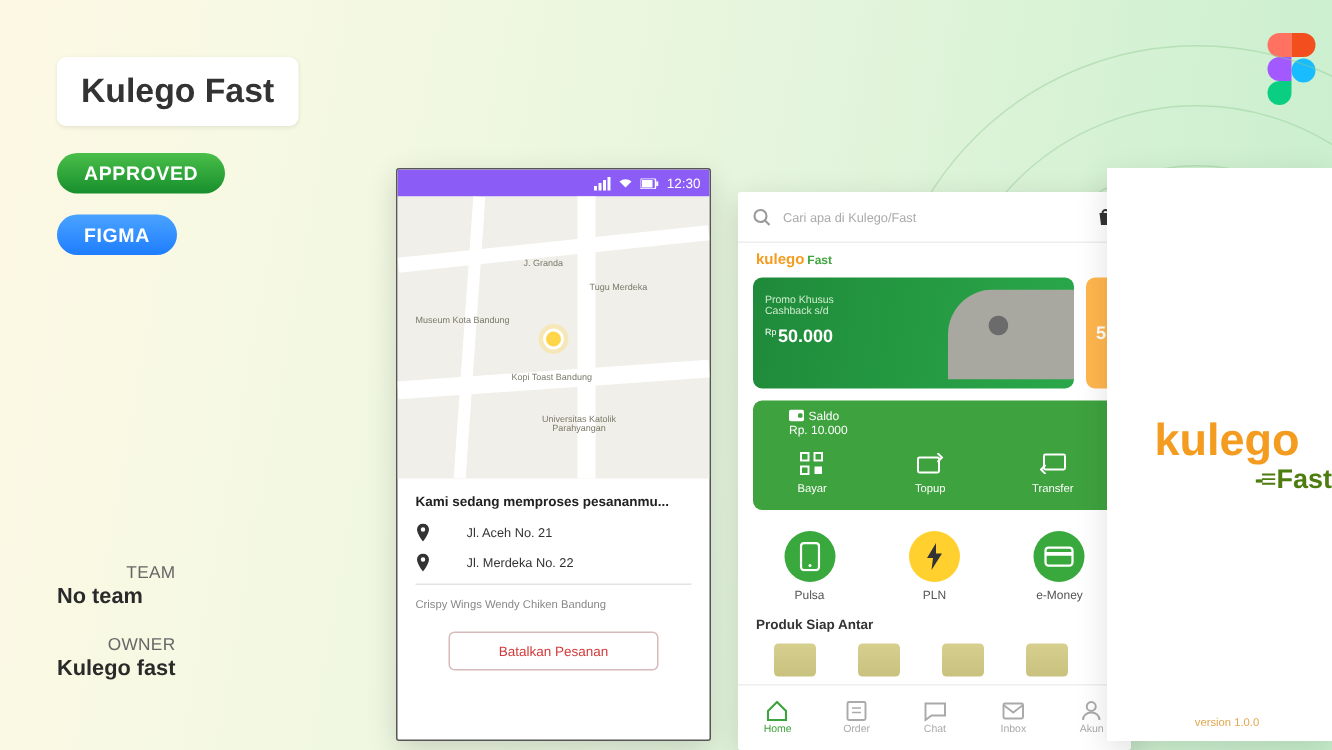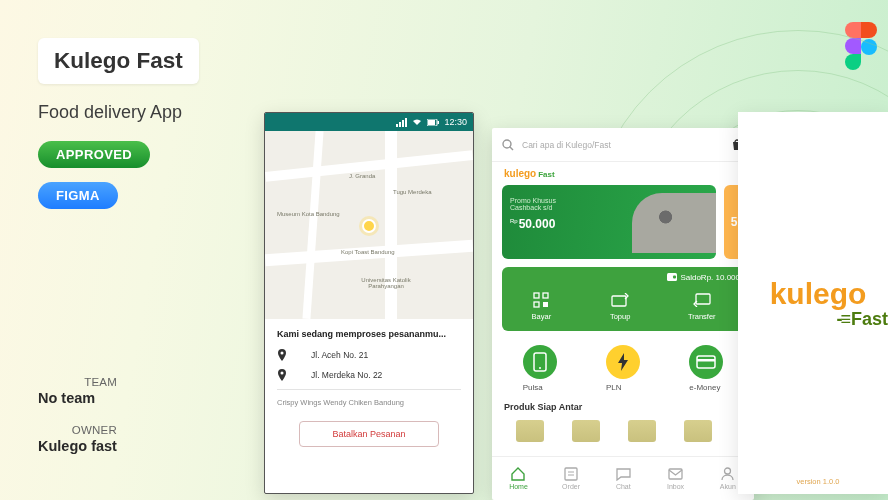--- a/index.html
+++ b/index.html
@@ -14,21 +14,21 @@
   .badge { display:inline-block; padding:6px 18px; border-radius:20px; font-size:13px; font-weight:700; color:#fff; margin-bottom:14px; letter-spacing:.4px;}
   .badge.green { background:linear-gradient(180deg,#4abf4a,#178e2c); }
   .badge.blue  { background:linear-gradient(180deg,#4aa3ff,#1e7dff); }
   .meta { position:absolute; left:38px; bottom:28px; }
   .meta .label { font-size:11.5px; color:#666; letter-spacing:.2px; margin-bottom:2px;text-align:right; }
   .meta .value { font-size:14.5px; font-weight:700; color:#2a2a2a; margin-bottom:18px; }
 
   
   .phone { position:absolute; background:#fff; box-shadow:0 6px 20px rgba(0,0,0,.15); overflow:hidden; }
   .phone1 { left:264px; top:112px; width:210px; height:382px; border-radius:2px; border:1px solid #555;}
-  .statusbar { height:18px; background:#0f766e; color:#fff; font-size:9px; display:flex; align-items:center; justify-content:flex-end; padding:0 6px; gap:5px;}
+  .statusbar { height:18px; background:#8b5cf6; color:#fff; font-size:9px; display:flex; align-items:center; justify-content:flex-end; padding:0 6px; gap:5px;}
   .statusbar .sig { display:flex; gap:1px; align-items:flex-end;}
   .statusbar .sig i { width:2px; background:#fff; display:block;}
   .statusbar .sig i:nth-child(1){height:3px;} .statusbar .sig i:nth-child(2){height:5px;}
   .statusbar .sig i:nth-child(3){height:7px;} .statusbar .sig i:nth-child(4){height:9px;}
   .map { height:188px; background:#f1efe9; position:relative; }
   .road { position:absolute; background:#fff; }
   .pin { position:absolute; width:14px; height:14px; border-radius:50%; background:#ffd54a; border:2px solid #fff; box-shadow:0 0 0 3px rgba(255,213,74,.3); left:50%; top:88px; transform:translateX(-50%);}
   .poi { position:absolute; font-size:6px; color:#7a7a6a; white-space:nowrap;}
   .card { padding:10px 12px; }
   .card h4 { font-size:9px; color:#222; font-weight:600; margin-bottom:10px;}
@@ -47,26 +47,26 @@
   .brandline { padding:6px 12px 0; font-size:10px; font-weight:700;}
   .brandline .k { color:#f39c1f;} .brandline .f { color:#3fa53f; font-size:8px; margin-left:2px;}
   .promo { margin:6px 10px 0; display:flex; gap:8px;}
   .promo-card { flex:1; height:74px; border-radius:6px; overflow:hidden; position:relative; background:linear-gradient(100deg,#1f8a3a,#2aa84a);}
   .promo-card2 { width:20px; background:#ffb64e; border-radius:6px; display:flex; align-items:center; justify-content:center; color:#fff; font-size:12px; font-weight:700;}
   .promo-card .ptxt { position:absolute; left:8px; top:12px; font-size:7px; color:#cdeccd;}
   .promo-card .pamt { position:absolute; left:8px; top:32px; font-size:12px; color:#fff; font-weight:700;}
   .promo-card .pamt sup{ font-size:6px; font-weight:400; margin-right:1px;}
   .promo-card .pimg { position:absolute; right:0; top:8px; width:84px; height:60px; background:radial-gradient(circle at 40% 40%, #6b6b6b 0 10%, transparent 11%), #a8a8a0; border-top-left-radius:30px;}
   .wallet { margin:8px 10px 0; background:#3ea23e; border-radius:6px; overflow:hidden;}
-  .wallet-top { display:flex; justify-content:flex-end; padding:6px 4px; font-size:8px; color:#fff;}
+  .wallet-top { display:flex; justify-content:space-between; padding:6px 24px; font-size:8px; color:#fff;flex-direction:column;}
   .wallet-actions { display:flex; justify-content:space-around; padding:4px 0 10px;}
   .waction { text-align:center; color:#fff; font-size:7.5px;}
   .waction .wi { width:22px; height:16px; margin:0 auto 4px; display:flex; align-items:center; justify-content:center;}
   .services { display:flex; justify-content:space-around; padding:14px 6px 6px;}
-  .srv { font-size:8px; color:#555;}
+  .srv { text-align:center; font-size:8px; color:#555;}
   .srv .sc { width:34px; height:34px; border-radius:50%; margin:0 auto 4px; display:flex; align-items:center; justify-content:center;}
   .srv1 .sc{background:#39a83d;} .srv2 .sc{background:#ffd02e;} .srv3 .sc{background:#39a83d;}
   .section-title { font-size:9px; font-weight:700; color:#333; padding:4px 12px;}
   .prods { display:flex; gap:28px; padding:4px 24px;}
   .prod { width:28px; height:22px; background:linear-gradient(180deg,#d7cf8e,#c9c17e); border-radius:3px;}
   .tabbar { position:absolute; bottom:0; left:0; right:0; height:44px; border-top:1px solid #eee; display:flex; justify-content:space-around; align-items:center;}
   .tab { text-align:center; font-size:7px; color:#aaa;}
   .tab.active{ color:#3ea23e;}
   .tab .ti { width:18px; height:14px; margin:0 auto 2px; display:flex; align-items:center; justify-content:center;}
 
@@ -99,21 +99,20 @@
     <div style="inset:40px"></div>
     <div style="inset:80px"></div>
   <div style="inset:120px"></div>
     <div style="inset:160px"></div>
 </div>
 
 <div class="info">
   <div class="title-card">
     <span>Kulego Fast</span>
   </div>
-  <div class="subtitle">Food delivery App</div>
   <div>
     <span class="badge green">APPROVED</span>
   </div>
   <div>
     <span class="badge blue">FIGMA</span>
   </div>
 </div>
 
 <div class="meta">
   <div class="label">TEAM</div>

